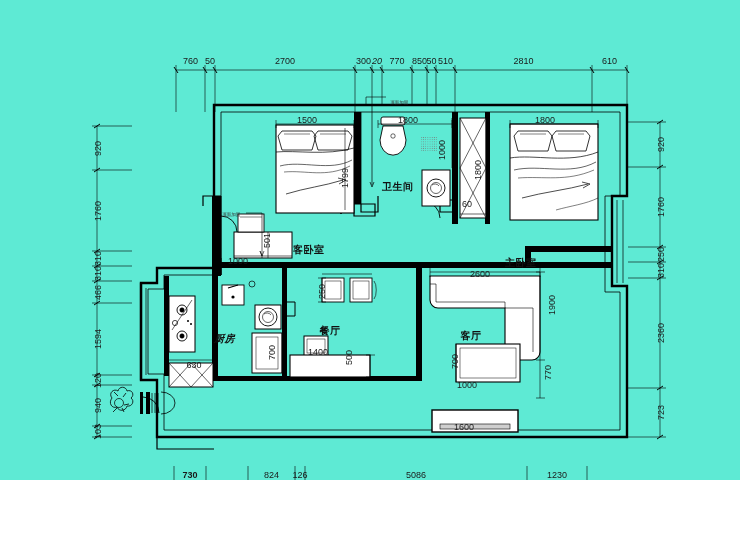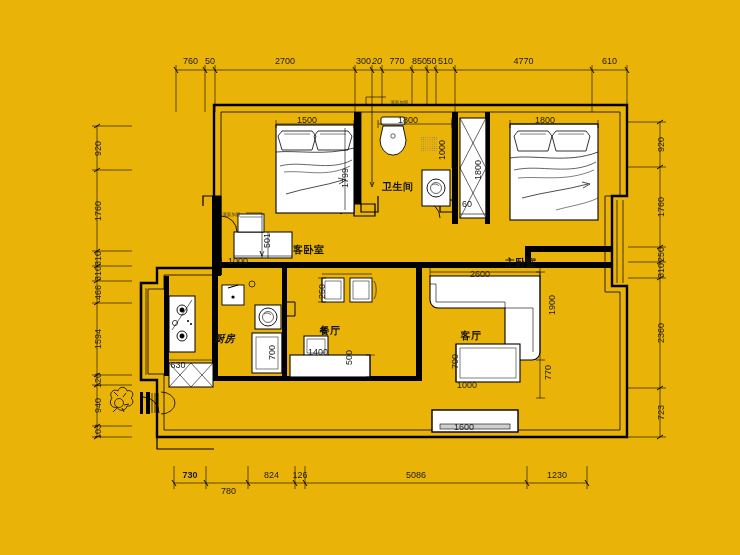--- a/index.html
+++ b/index.html
@@ -3,22 +3,22 @@
 <meta charset="utf-8">
 <title>Floor Plan</title>
 <style>
   html,body{margin:0;padding:0;background:#ffffff;}
   body{
     font-family:"Liberation Sans","DejaVu Sans",sans-serif;
     -webkit-font-smoothing:none;
   }
   #plan{
     position:relative;
-    width:740px;height:555px;
-    background:#eab308;
+    width:740px;height:480px;
+    background:#5eead4;
     overflow:hidden;
   }
   #svgroot{position:absolute;left:0;top:0;width:740px;height:555px;}
 
   
   .dimtxt{
     position:absolute;
     font-size:9px;
     color:#1a1a1a;
     white-space:nowrap;
@@ -432,21 +432,21 @@
 <div id="textlayer">
       <div class="dimtxt" style="left: 183px; top: 57px;">760</div>
       <div class="dimtxt" style="left: 205px; top: 57px;">50</div>
       <div class="dimtxt" style="left: 275px; top: 57px;">2700</div>
       <div class="dimtxt" style="left: 356px; top: 57px;">300</div>
       <div class="dimtxt" style="left: 372px; top: 57px; font-style: italic;">20</div>
       <div class="dimtxt" style="left: 389.5px; top: 57px;">770</div>
       <div class="dimtxt" style="left: 412px; top: 57px; text-align: right;">850</div>
       <div class="dimtxt" style="left: 426.5px; top: 57px;">50</div>
       <div class="dimtxt" style="left: 438px; top: 57px;">510</div>
-      <div class="dimtxt" style="left: 513.5px; top: 57px;">4770</div>
+      <div class="dimtxt" style="left: 513.5px; top: 57px;">2810</div>
       <div class="dimtxt" style="left: 602px; top: 57px;">610</div>
       <div class="dimtxt" style="left: 182.5px; top: 471px; font-weight: bold;">730</div>
       <div class="dimtxt" style="left: 221px; top: 471px; margin-top: 16px;">780</div>
       <div class="dimtxt" style="left: 264px; top: 471px;">824</div>
       <div class="dimtxt" style="left: 292.5px; top: 471px;">126</div>
       <div class="dimtxt" style="left: 406px; top: 471px;">5086</div>
       <div class="dimtxt" style="left: 547px; top: 471px;">1230</div>
       <div class="dimtxt v" style="left: 94px; top: 155.5px;">920</div>
       <div class="dimtxt v" style="left: 94px; top: 220.5px;">1760</div>
       <div class="dimtxt v" style="left: 94px; top: 266px;">310</div>
@@ -464,21 +464,21 @@
       <div class="dimtxt v" style="left: 657px; top: 420px;">723</div>
       <div class="dimtxt" style="left: 297px; top: 116px;">1500</div>
       <div class="dimtxt v" style="left: 341px; top: 188px;">1799</div>
       <div class="dimtxt" style="left: 398px; top: 116px;">1800</div>
       <div class="dimtxt v" style="left: 438px; top: 160px;">1000</div>
       <div class="dimtxt" style="left: 535px; top: 116px;">1800</div>
       <div class="dimtxt v" style="left: 474px; top: 180px;">1800</div>
       <div class="dimtxt" style="left: 462px; top: 200px;">60</div>
       <div class="dimtxt" style="left: 228px; top: 257px;">1000</div>
       <div class="dimtxt v" style="left: 263px; top: 247.5px;">501</div>
-      <div class="dimtxt" style="left: 170.5px; top: 361px;">630</div>
+      <div class="dimtxt" style="left: 170.5px; top: 361px; padding-left: 16px;">630</div>
       <div class="dimtxt v" style="left: 268px; top: 359.5px;">700</div>
       <div class="dimtxt v" style="left: 318px; top: 298.5px;">250</div>
       <div class="dimtxt" style="left: 308px; top: 348px;">1400</div>
       <div class="dimtxt v" style="left: 345px; top: 364.5px;">500</div>
       <div class="dimtxt" style="left: 470px; top: 270px;">2600</div>
       <div class="dimtxt v" style="left: 548px; top: 315px;">1900</div>
       <div class="dimtxt v" style="left: 544px; top: 379.5px;">770</div>
       <div class="dimtxt v" style="left: 451px; top: 368.5px;">700</div>
       <div class="dimtxt" style="left: 457px; top: 381px;">1000</div>
       <div class="dimtxt" style="left: 454px; top: 423px;">1600</div>

